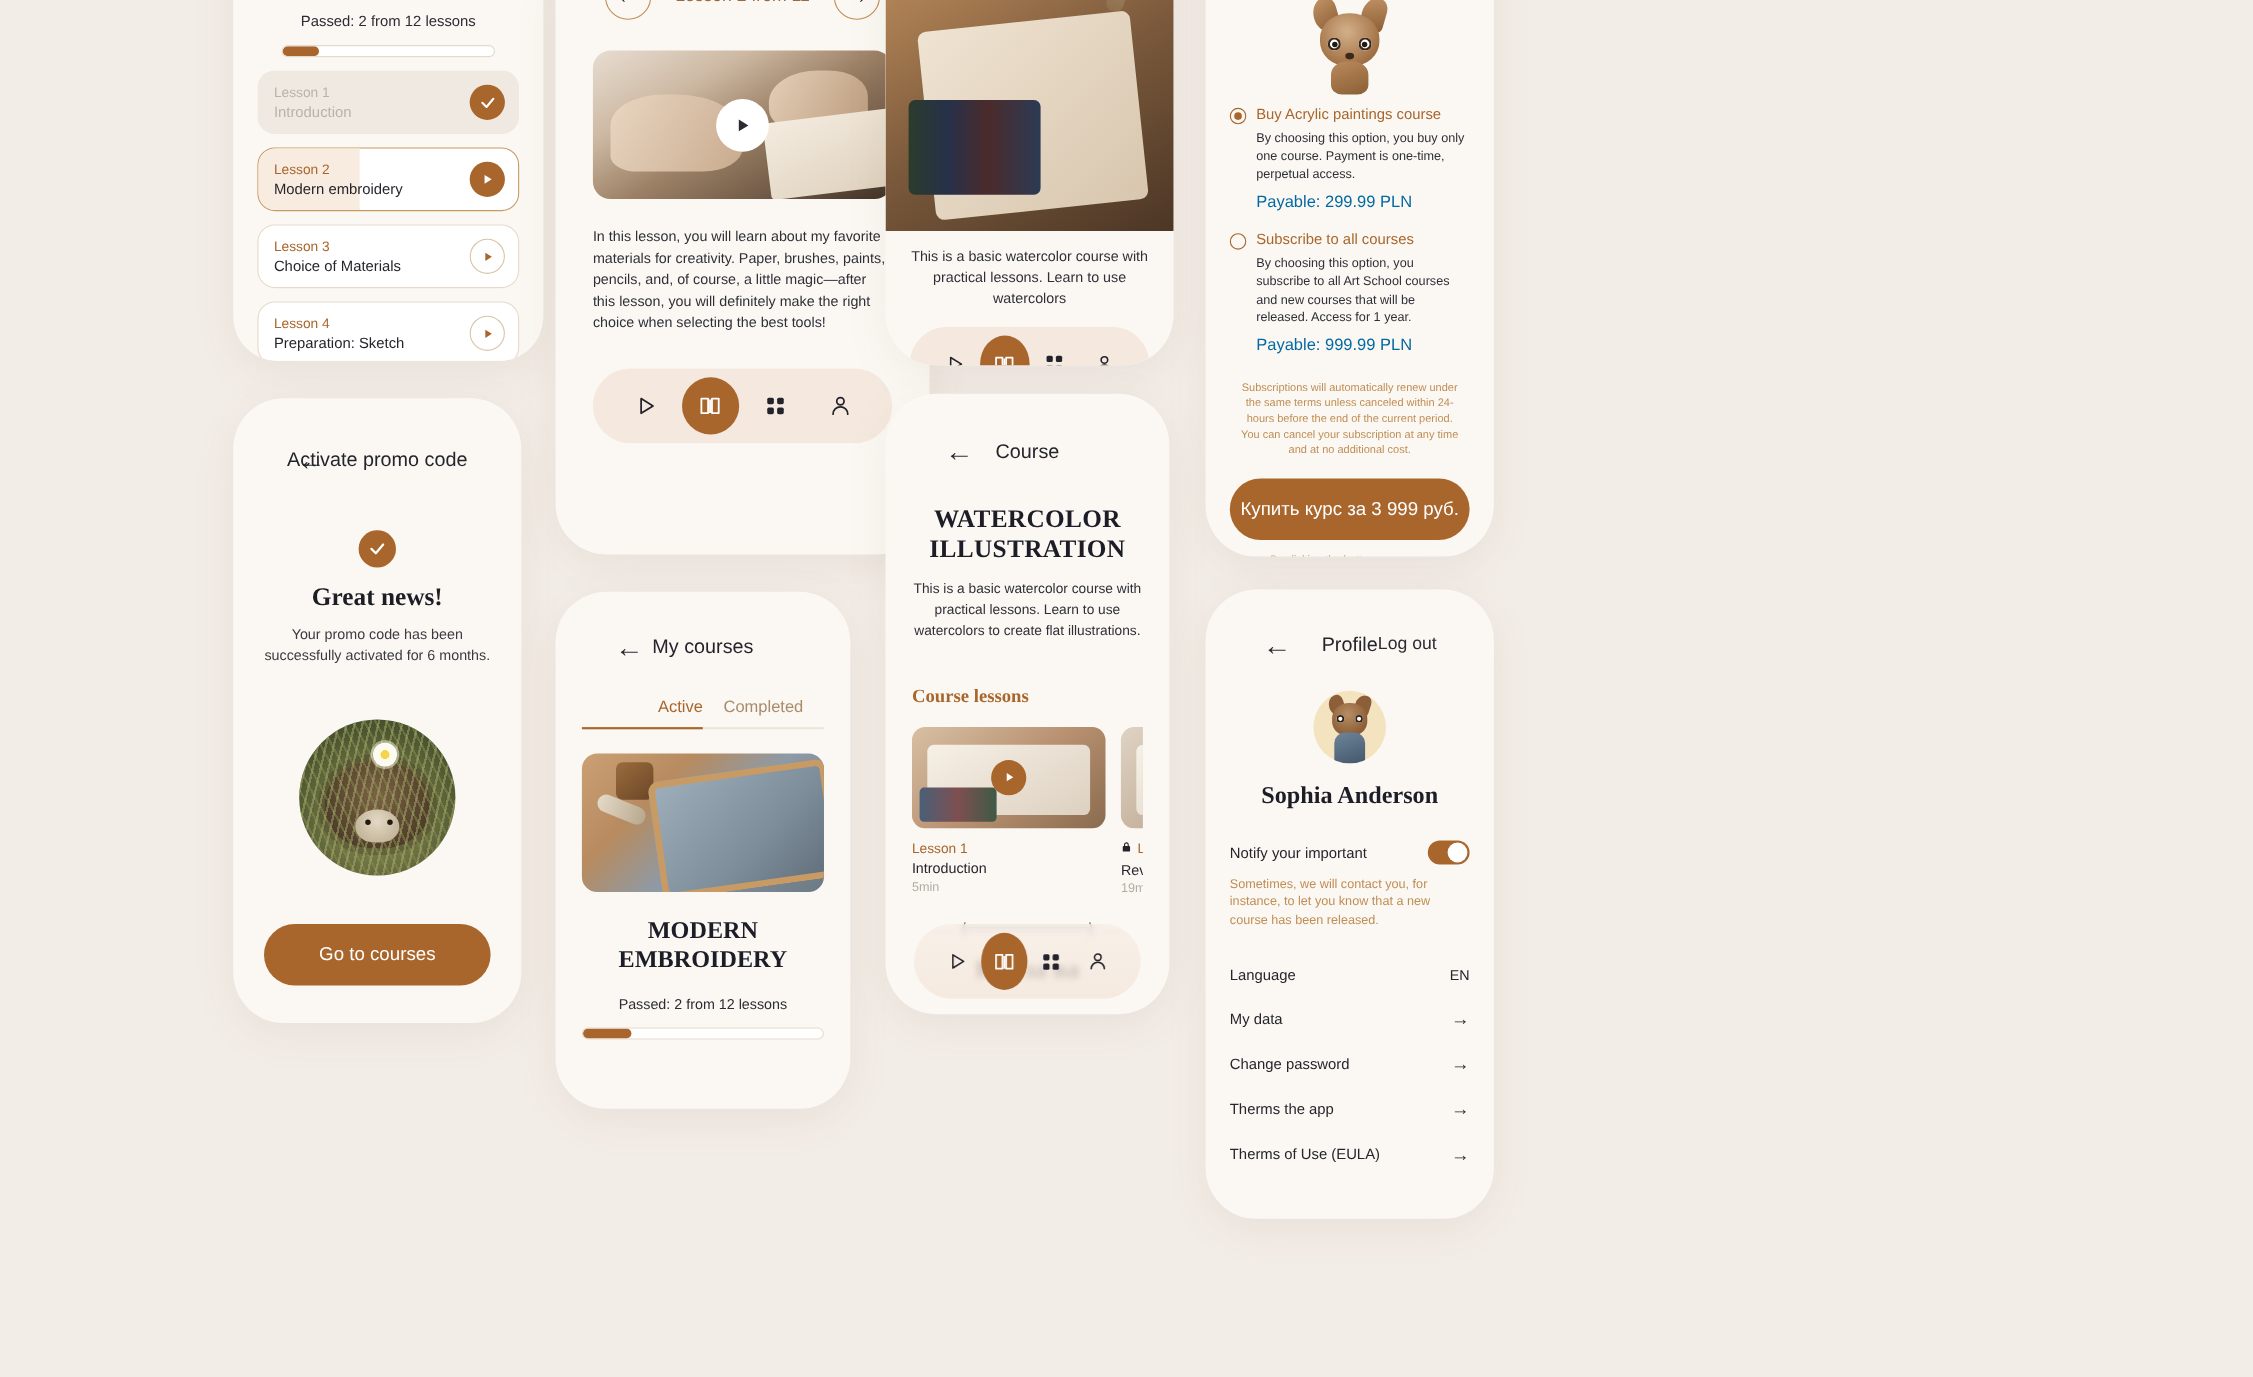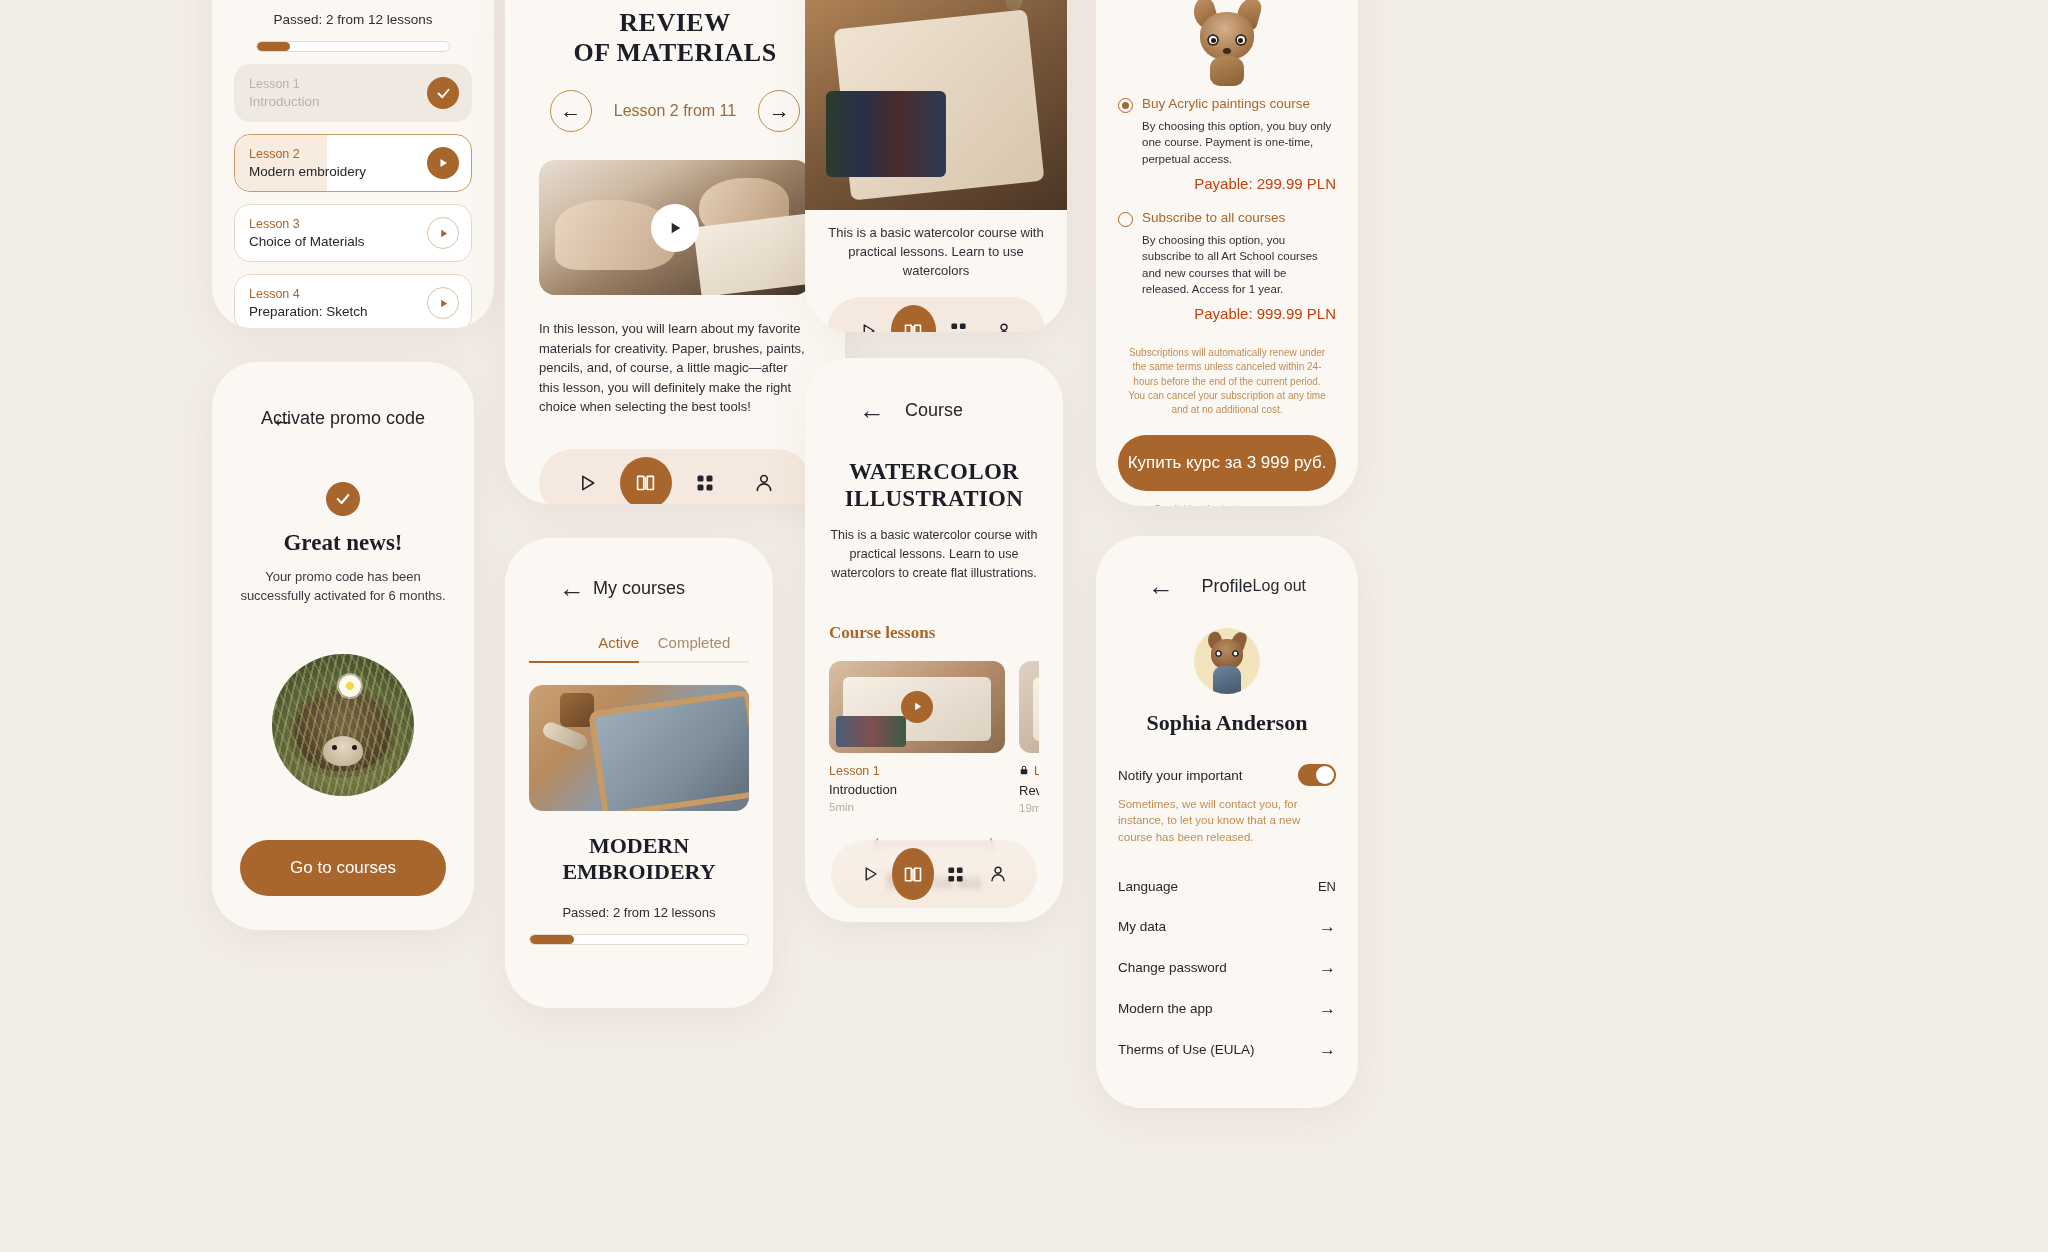--- a/index.html
+++ b/index.html
@@ -215,21 +215,21 @@
   .mascot .nose{position:absolute;left:35px;top:50px;width:8px;height:6px;border-radius:50%;background:#3b2a1b;}
   .mascot .body{position:absolute;left:22px;top:58px;width:34px;height:30px;border-radius:40% 40% 30% 30%;
     background:linear-gradient(160deg,#b98a5c,#8a5e35);}
   .opt{ margin-top: 10px; }
   .opt .row1{ display:flex; align-items:flex-start; gap:9px; }
   .radio{ width:15px;height:15px;border-radius:50%;border:1.6px solid #a8662c;flex:none;margin-top:2px;
           display:flex;align-items:center;justify-content:center;}
   .radio i{ width:7px;height:7px;border-radius:50%;background:#a8662c;display:block;}
   .opt .name{ font-size:13.5px;color:#a8662c; }
   .opt .txt{ font-size:11.5px;line-height:1.42;color:#2f2f38;margin:5px 0 0 24px;}
-  .opt .pay{ font-size:15px;color:#c2410c;margin:8px 0 0 24px;text-align:right;}
+  .opt .pay{ font-size:15px;color:#0369a1;margin:8px 0 0 24px;}
   .note{ font-size:10px;line-height:1.42;color:#c08d55;text-align:center;margin-top:24px;padding:0 6px;}
   #c-buy .btn-wrap{ margin-top: 18px; }
   .agree{ font-size:10px;line-height:1.45;color:#c5a47f;text-align:center;margin-top:12px;}
 
   
   #c-profile { left: 1096px; top: 536px; width: 262px; height: 572px; }
   #c-profile .pad{ padding: 0 22px; }
   #c-profile .hdr{ margin-top: 30px; }
   .avatar{ width:66px;height:66px;border-radius:50%;margin:22px auto 0;position:relative;overflow:hidden;
            background:#f3e3bf; }
@@ -333,23 +333,20 @@
         </div>
       </div>
     </div>
     <div class="btn-wrap">
       <button class="brandbtn">Go to courses</button>
     </div>
   </div>
 
   <div class="card" id="c-review">
     <div class="pad">
-      <div class="rv-title serif">
-        <span>REVIEW</span><br><span>OF MATERIALS</span>
-      </div>
       <div class="nav-row">
         <div class="circ">←</div>
         <div class="cap">Lesson 2 from 11</div>
         <div class="circ">→</div>
       </div>
 
       <div class="video">
         <div class="hand"></div>
           <div class="hand2"></div>
           <div class="paper"></div>
@@ -629,21 +626,21 @@
         </div>
         <div class="srow">
           <span>My data</span>
           <span class="arrow">→</span>
         </div>
         <div class="srow">
           <span>Change password</span>
           <span class="arrow">→</span>
         </div>
         <div class="srow">
-          <span>Modern the app</span>
+          <span>Therms the app</span>
           <span class="arrow">→</span>
         </div>
         <div class="srow">
           <span>Therms of Use (EULA)</span>
           <span class="arrow">→</span>
         </div>
       </div>
     </div>
   </div>
 

